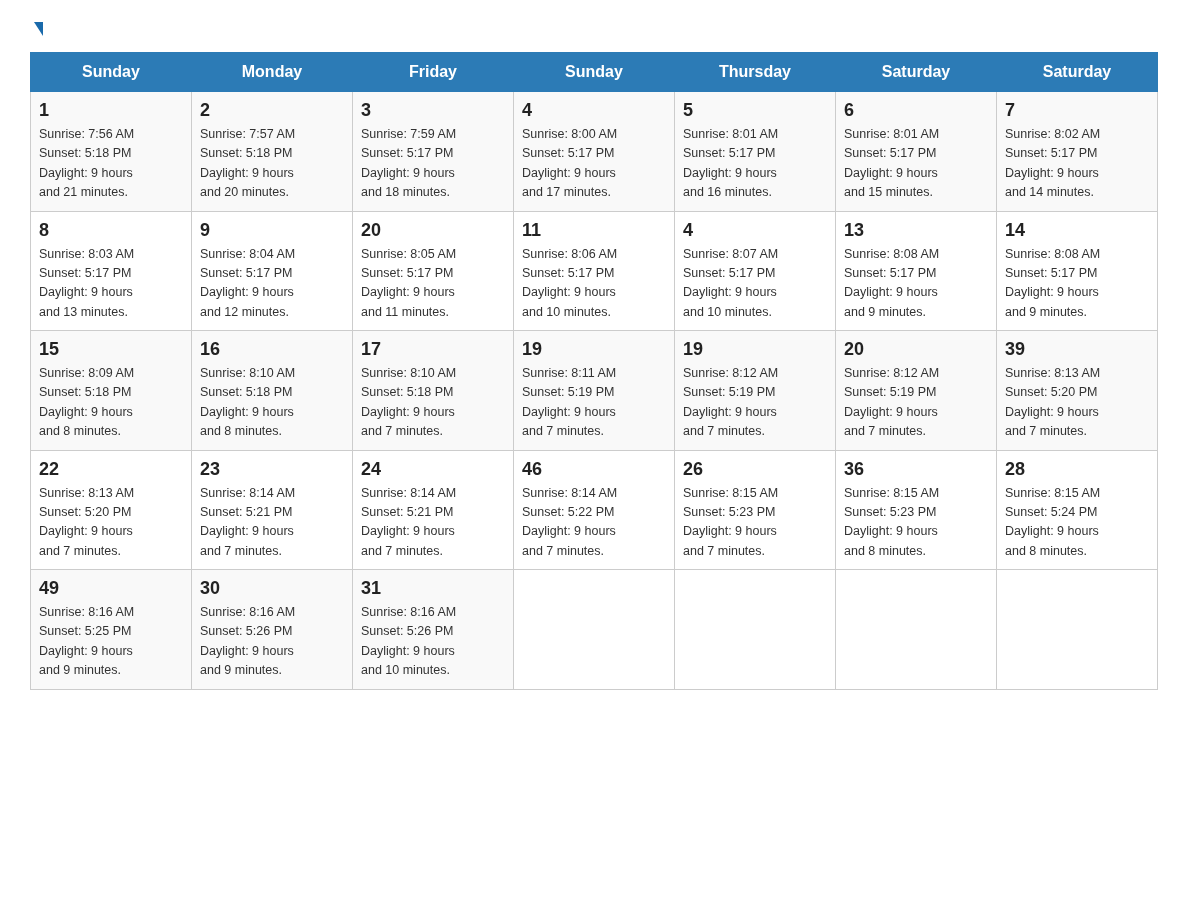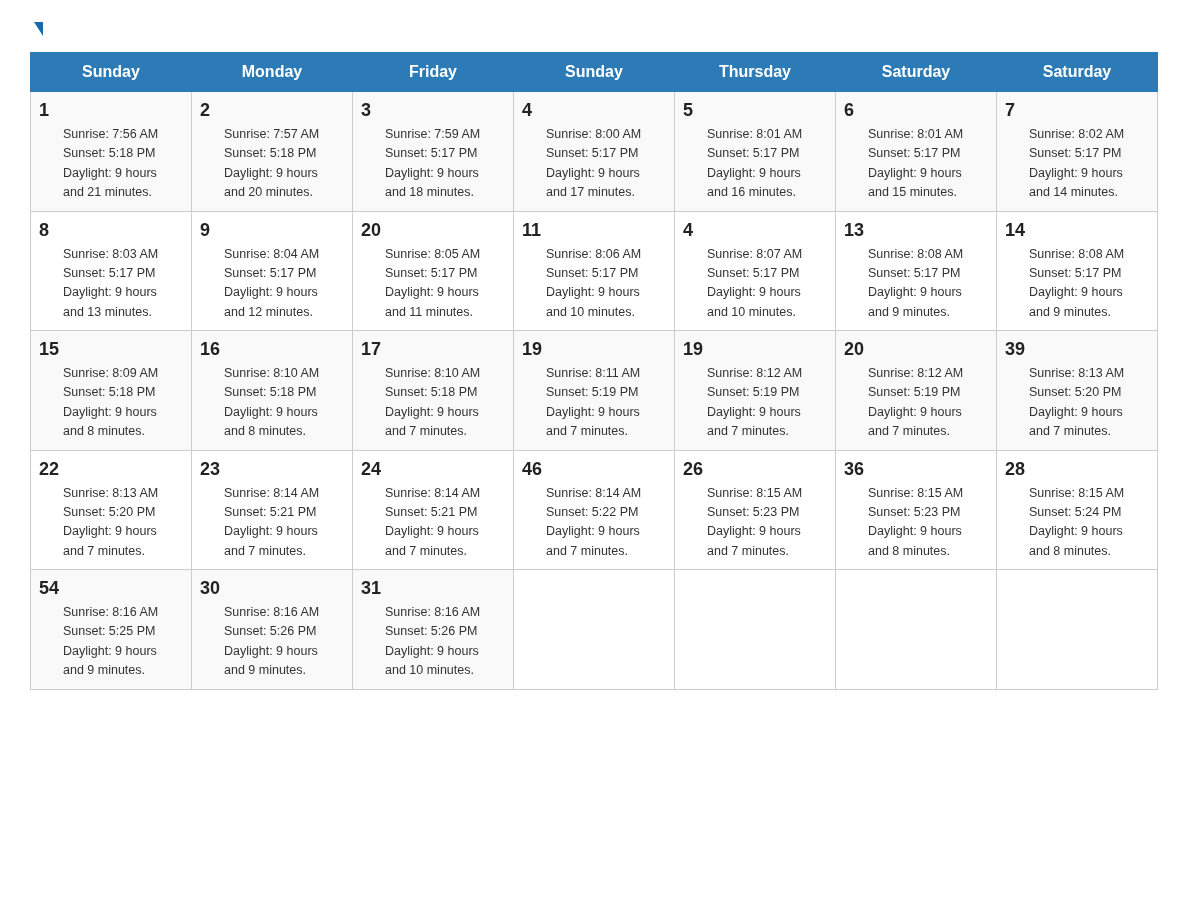--- a/index.html
+++ b/index.html
@@ -60,21 +60,20 @@
       font-size: 18px;
       font-weight: bold;
       color: #222;
       display: block;
       margin-bottom: 4px;
     }
     .day-info {
       font-size: 12.5px;
       color: #333;
       line-height: 1.55;
-      margin-left: 24px;
     }
     tbody tr:nth-child(odd) td {
       background-color: #f9f9f9;
     }
     tbody tr:nth-child(even) td {
       background-color: #ffffff;
     }
     td.empty {
       background-color: #fff !important;
     }
@@ -246,21 +245,21 @@
           <span class="day-number">36</span>
           <div class="day-info">Sunrise: 8:15 AM<br>Sunset: 5:23 PM<br>Daylight: 9 hours<br>and 8 minutes.</div>
         </td>
         <td>
           <span class="day-number">28</span>
           <div class="day-info">Sunrise: 8:15 AM<br>Sunset: 5:24 PM<br>Daylight: 9 hours<br>and 8 minutes.</div>
         </td>
       </tr>
       <tr>
         <td>
-          <span class="day-number">54</span>
+          <span class="day-number">49</span>
           <div class="day-info">Sunrise: 8:16 AM<br>Sunset: 5:25 PM<br>Daylight: 9 hours<br>and 9 minutes.</div>
         </td>
         <td>
           <span class="day-number">30</span>
           <div class="day-info">Sunrise: 8:16 AM<br>Sunset: 5:26 PM<br>Daylight: 9 hours<br>and 9 minutes.</div>
         </td>
         <td>
           <span class="day-number">31</span>
           <div class="day-info">Sunrise: 8:16 AM<br>Sunset: 5:26 PM<br>Daylight: 9 hours<br>and 10 minutes.</div>
         </td>

